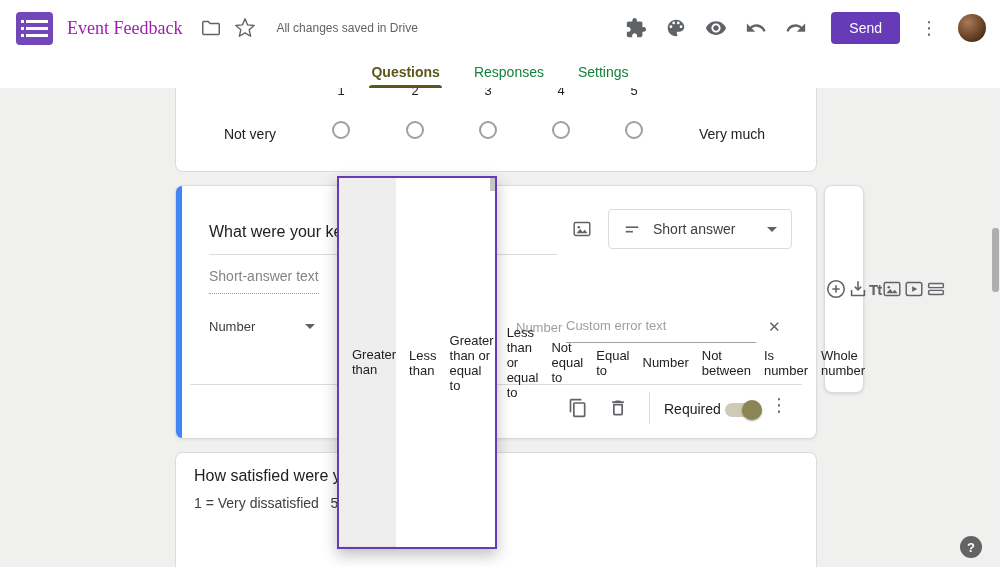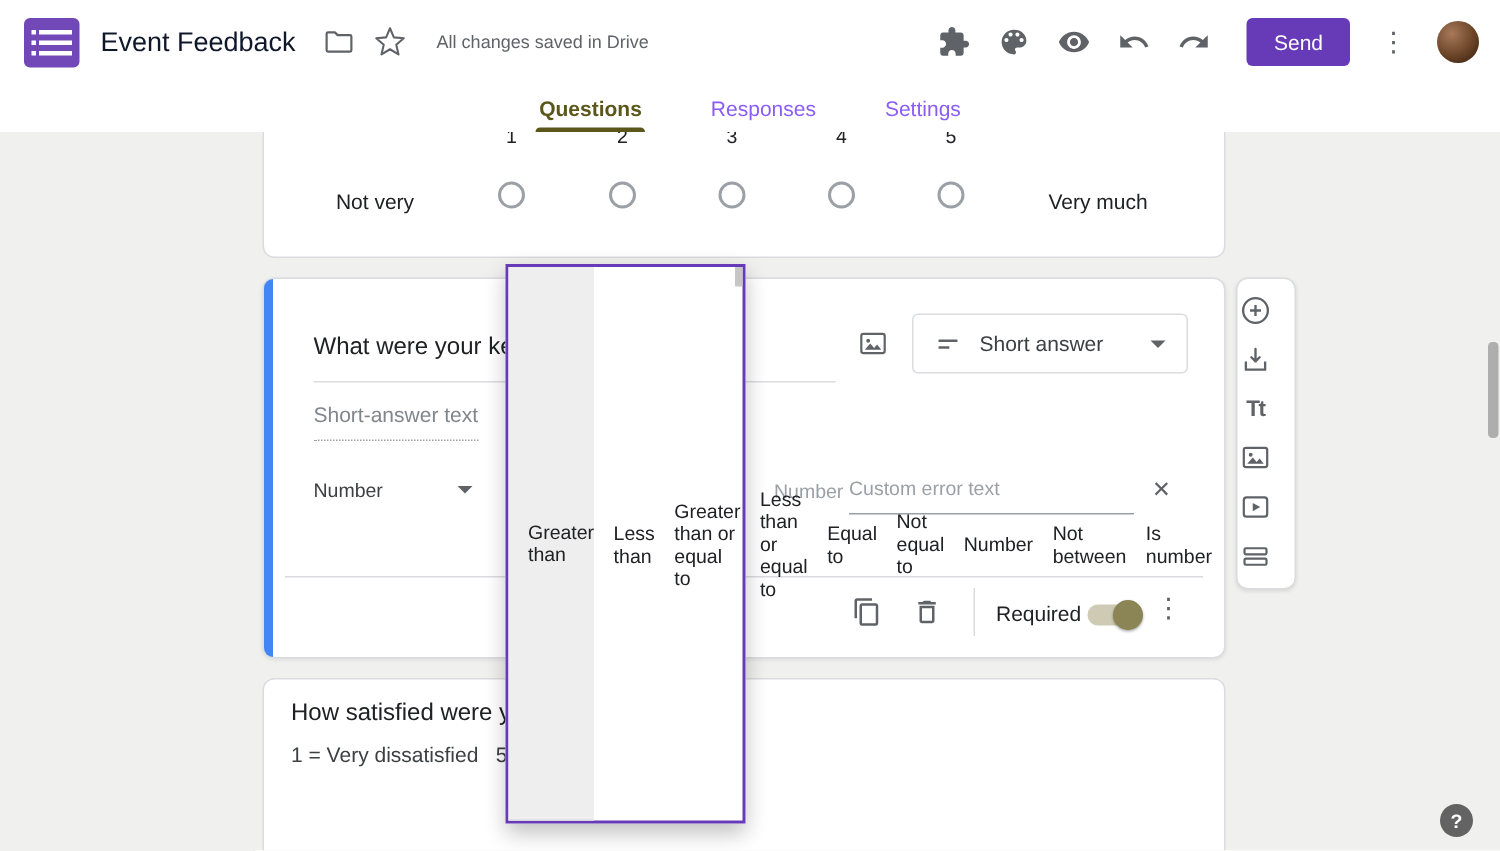--- a/index.html
+++ b/index.html
@@ -5,33 +5,33 @@
   html,body{margin:0;padding:0;}
   body{font-family:"Liberation Sans",sans-serif;background:#fff;}
   .screen{position:relative;width:1000px;height:567px;overflow:hidden;background:#fff;}
 
   
   .header{position:absolute;top:0;left:0;right:0;height:56px;background:#fff;display:flex;align-items:center;padding:0 14px 0 16px;z-index:10;}
   .forms-logo{width:27px;height:33px;background:#7248b9;border-radius:4px;display:flex;flex-direction:column;justify-content:center;gap:4px;padding:0 5px;flex:none;}
   .forms-logo .row{display:flex;align-items:center;gap:2px;}
   .forms-logo .dot{width:3px;height:3px;background:#fff;flex:none;}
   .forms-logo .bar{height:3px;flex:1;background:#fff;}
-  .form-title{font-size:18px;color:#0f172a;margin-left:14px;white-space:nowrap;}
+  .form-title{font-size:18px;color:#a21caf;margin-left:14px;white-space:nowrap;font-family:Liberation Serif, serif;}
   .hicon{width:22px;height:22px;display:block;flex:none;}
   .folder-btn{margin-left:18px;}
   .star-btn{margin-left:12px;}
   .saved{font-size:12px;color:#5f6368;margin-left:20px;white-space:nowrap;}
   .hright{margin-left:auto;display:flex;align-items:center;gap:18px;}
   .send-btn{height:32px;padding:0 18px;background:var(--accent,#673ab7);color:#fff;border:none;border-radius:4px;font-size:14px;font-family:inherit;margin-left:6px;cursor:pointer;}
   .kebab{font-size:18px;color:#5f6368;line-height:1;padding:0 2px;}
   .avatar{width:28px;height:28px;border-radius:50%;background:radial-gradient(circle at 35% 30%,#a8795a,#6b4427 55%,#2e1b0e);flex:none;}
 
   
-  .tabs{position:absolute;top:56px;left:0;right:0;height:32px;background:#fff;display:flex;justify-content:center;gap:42px;z-index:9;}
-  .tab{position:relative;font-size:14px;color:#8b5cf6;display:flex;align-items:center;padding:0 2px;cursor:pointer;}
+  .tabs{position:absolute;top:56px;left:0;right:0;height:32px;background:#fff;display:flex;justify-content:center;gap:30px;z-index:9;}
+  .tab{position:relative;font-size:14px;color:#15803d;display:flex;align-items:center;padding:0 2px;cursor:pointer;}
   .tab.active{color:var(--active-tab,#5b571b);font-weight:bold;}
   .tab.active::after{content:"";position:absolute;left:0;right:0;bottom:0;height:3px;background:var(--active-tab,#5b571b);border-radius:3px 3px 0 0;}
 
   
   .content{position:absolute;top:88px;left:0;right:0;bottom:0;background:#f0f0ee;overflow:hidden;}
   .card{position:absolute;background:#fff;border:1px solid #dadce0;border-radius:8px;}
 
   
   .card-scale{left:175px;top:-12px;width:640px;height:94px;}
   .scale-num{position:absolute;top:6px;transform:translateX(-50%);font-size:13px;color:#202124;}
@@ -66,21 +66,21 @@
   .sat-title{position:absolute;left:18px;top:14px;font-size:16px;color:#202124;}
   .sat-sub{position:absolute;left:18px;top:42px;font-size:14px;color:#3c4043;white-space:pre;}
 
   
   .menu{position:absolute;left:337px;top:88px;width:160px;height:373px;box-sizing:border-box;background:#fff;border:2px solid var(--accent,#673ab7);box-shadow:0 6px 14px rgba(0,0,0,.25);display:flex;flex-direction:row;z-index:6;}
   .menu-item{flex:1;display:flex;align-items:center;padding-left:13px;font-size:13px;color:#202124;cursor:pointer;}
   .menu-item.highlight{background:#eeeeee;border-bottom:1px solid #e3e3e3;}
   .menu-scroll{position:absolute;top:0;right:0;width:5px;height:13px;background:#c6c6c6;}
 
   
-  .side-toolbar{position:absolute;left:824px;top:97px;width:40px;height:208px;box-sizing:border-box;background:#fff;border:1px solid #dadce0;border-radius:8px;box-shadow:0 1px 3px rgba(0,0,0,.12);display:flex;flex-direction:column;align-items:flex-start;justify-content:space-between;padding:9px 0;z-index:5;}
+  .side-toolbar{position:absolute;left:824px;top:97px;width:40px;height:208px;box-sizing:border-box;background:#fff;border:1px solid #dadce0;border-radius:8px;box-shadow:0 1px 3px rgba(0,0,0,.12);display:flex;flex-direction:row;align-items:center;justify-content:space-between;padding:9px 0;z-index:5;}
   .tool-btn{width:24px;height:24px;display:flex;align-items:center;justify-content:center;cursor:pointer;}
   .tt{font-size:15px;color:#5f6368;font-weight:bold;letter-spacing:-1px;}
 
   
   .help{position:absolute;right:18px;bottom:9px;width:22px;height:22px;border-radius:50%;background:#636363;color:#fff;font-size:13px;font-weight:bold;display:flex;align-items:center;justify-content:center;z-index:7;cursor:pointer;}
   .scroll-thumb{position:absolute;right:1px;top:228px;width:7px;height:64px;background:#aeaeae;border-radius:3px;z-index:8;cursor:grab;}
 </style>
 </head>
 <body>
 
@@ -221,25 +221,26 @@
       <div class="sat-title">How satisfied were you</div>
       <div class="sat-sub">1 = Very dissatisfied   5 = V</div>
 
     </div>
 
     <div class="menu">
       <div class="menu-item highlight">Greater than</div>
       <div class="menu-item">Less than</div>
       <div class="menu-item">Greater than or equal to</div>
       <div class="menu-item">Less than or equal to</div>
+      <div class="menu-item">Not equal to</div>
       <div class="menu-item">Equal to</div>
-      <div class="menu-item">Not equal to</div>
       <div class="menu-item">Number</div>
       <div class="menu-item">Not between</div>
       <div class="menu-item">Is number</div>
+      <div class="menu-item">Whole number</div>
       <div class="menu-scroll"></div>
     </div>
 
     <div class="side-toolbar">
       <span class="tool-btn">
         <svg width="22" height="22" viewBox="0 0 24 24">
             <circle cx="12" cy="12" r="9" fill="none" stroke="#5f6368" stroke-width="1.7"></circle>
             <path d="M12 8v8M8 12h8" stroke="#5f6368" stroke-width="1.7"></path>
           </svg>
       </span>

